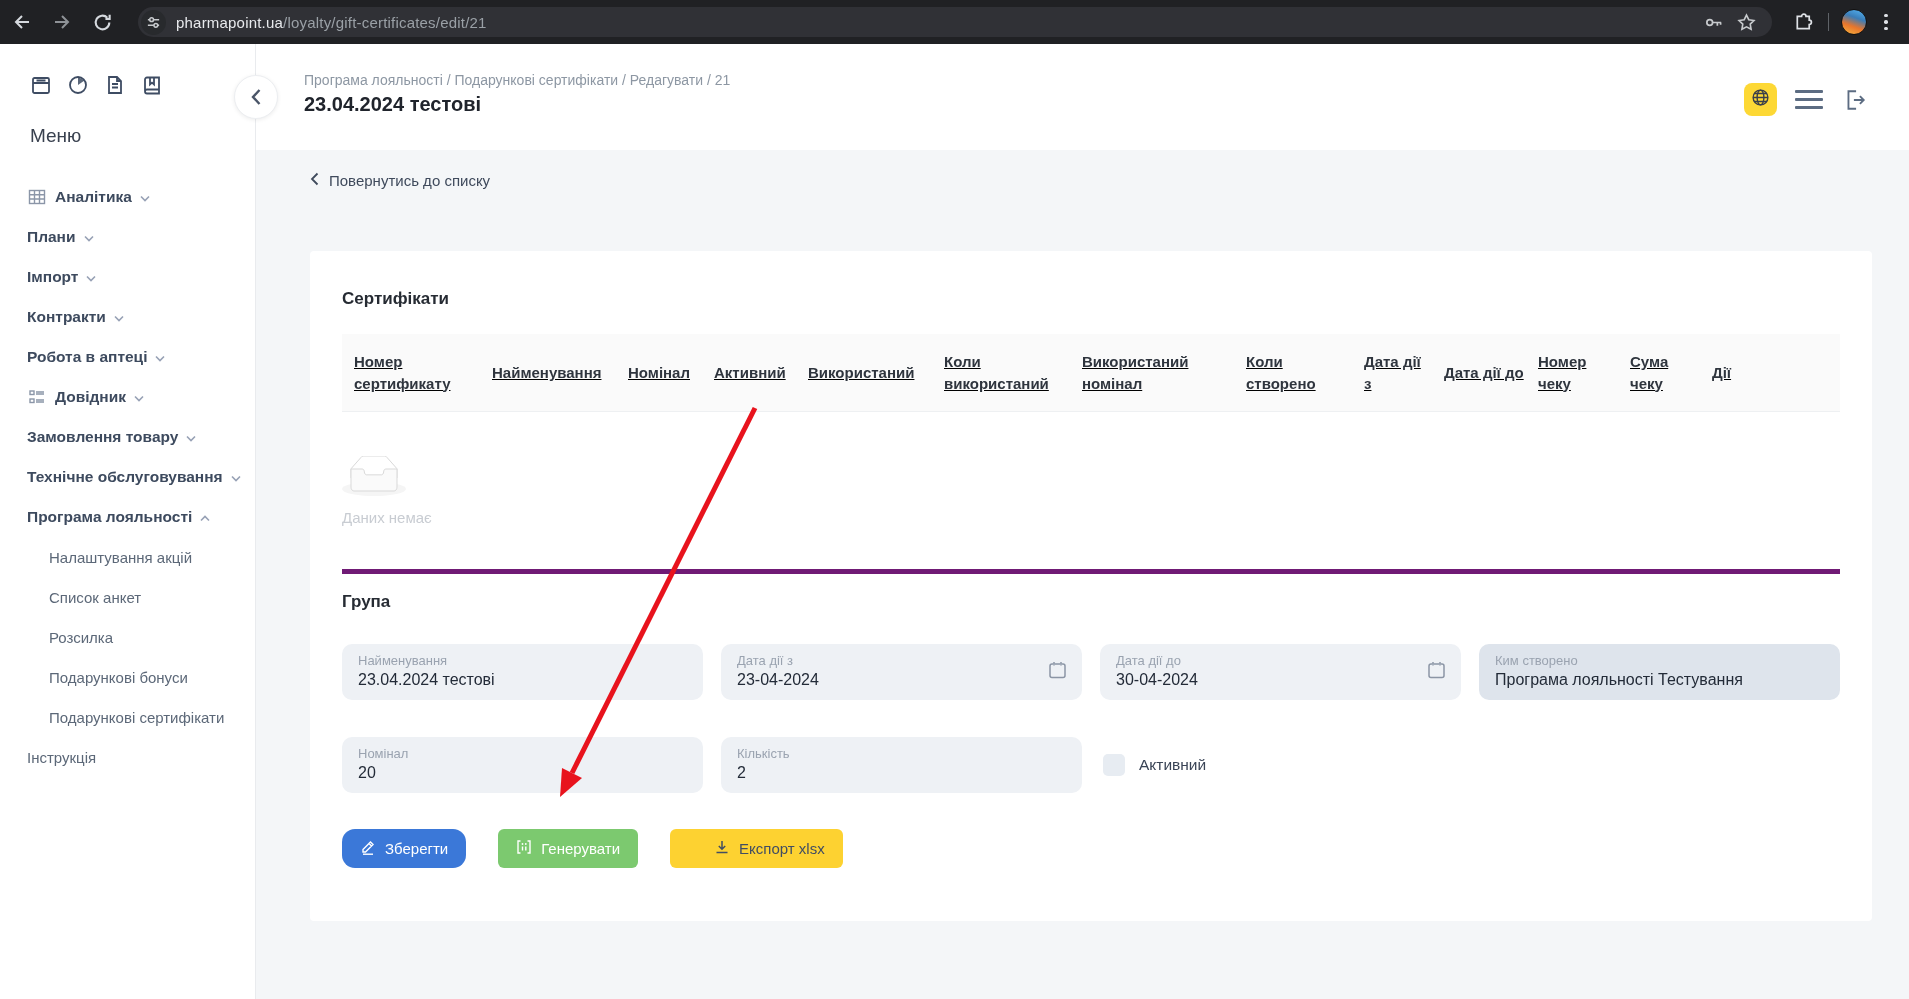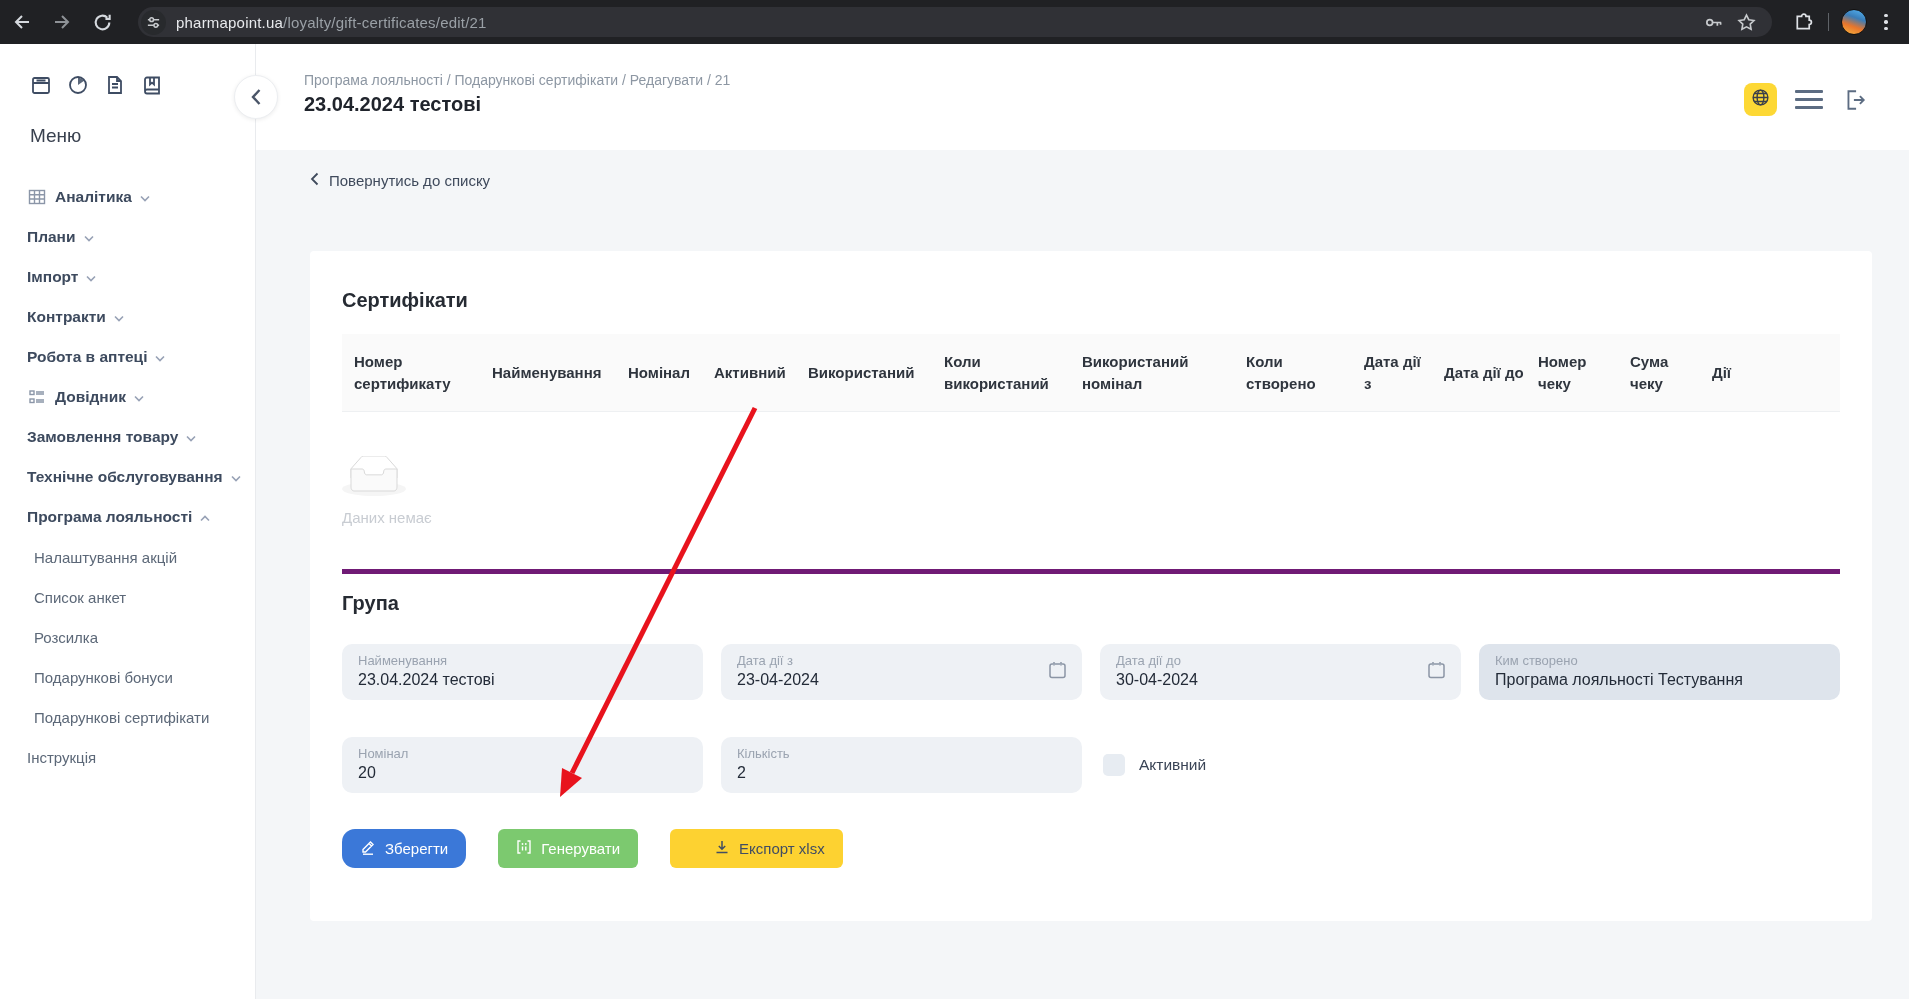--- a/index.html
+++ b/index.html
@@ -28,43 +28,43 @@
   .main-header { position:absolute; left:256px; top:0; width:1653px; height:106px; background:#fff; }
   .content { position:absolute; left:256px; top:106px; width:1653px; height:849px; background:#f4f6f8; }
 
   
   .sb-icons { padding:30px 0 0 30px; display:flex; gap:15px; }
   .sb-icons svg { stroke:#3e4c63; }
   .sb-menu-title { margin:25px 0 0 30px; font-size:19px; color:#39414f; }
   .sb-list { margin-top:30px; }
   .sb-item { height:40px; display:flex; align-items:center; padding-left:27px; gap:8px; cursor:pointer; }
   .sb-item .label { font-size:15.5px; font-weight:bold; color:#3d4a5e; }
-  .sb-item.sub { padding-left:34px;text-align:right; }
+  .sb-item.sub { padding-left:49px;text-align:right; }
   .sb-item.sub .label, .sb-item.plain .label { font-weight:normal; color:#5c6878; font-size:15px; }
   .sb-ic { width:20px; height:20px; display:flex; align-items:center; justify-content:center; }
   .sb-ic svg { stroke:#8b96a8; }
   .chev svg { stroke:#97a1b5; }
   .chev.up svg { transform:rotate(180deg); }
 
   
   .breadcrumb { position:absolute; left:48px; top:28px; font-size:14px; color:#8d97a3; }
   .page-title { position:absolute; left:48px; top:49px; font-size:20px; font-weight:bold; color:#20242c; }
   .collapse-btn { position:absolute; left:234px; top:31px; width:44px; height:44px; border-radius:50%; background:#fff; border:1px solid #eceef1; box-shadow:0 1px 4px rgba(0,0,0,.08); display:flex; align-items:center; justify-content:center; z-index:3; }
   .hdr-right { position:absolute; right:40px; top:39px; display:flex; align-items:center; gap:18px; }
   .globe-btn { width:33px; height:33px; border-radius:8px; background:#fdd835; display:flex; align-items:center; justify-content:center; }
   .hamburger { display:flex; flex-direction:column; gap:5px; width:28px; }
   .hamburger i { height:3px; background:#5c6c82; border-radius:1px; }
   .logout-btn { width:28px; height:28px; display:flex; align-items:center; justify-content:center; }
 
   
   .back-link { position:absolute; left:54px; top:22px; display:flex; align-items:center; gap:10px; font-size:15px; color:#3f4a5c; cursor:pointer; }
   .card { position:absolute; left:54px; top:101px; width:1562px; height:670px; background:#fff; border-radius:4px; }
-  .section-title { position:absolute; left:32px; font-size:20px; font-weight:bold; color:#262b33; }
+  .section-title { position:absolute; left:32px; font-size:17px; font-weight:bold; color:#262b33; }
   .t1 { top:38px; } .t2 { top:341px; }
-  .thead { position:absolute; left:32px; top:83px; width:1498px; height:78px; background:#fafafa; border-bottom:1px solid #eef0f2; display:flex; align-items:center; }
+  .thead { position:absolute; left:32px; top:83px; width:1498px; height:78px; background:#fafafa; border-bottom:1px solid #eef0f2; display:flex; align-items:center;text-decoration:underline; }
   .th { font-size:15px; font-weight:bold; color:#2f353e; line-height:1.45; padding-right:14px; }
   .th:nth-child(1){ width:150px; padding-left:12px; }
   .th:nth-child(2){ width:136px; } .th:nth-child(3){ width:86px; } .th:nth-child(4){ width:94px; }
   .th:nth-child(5){ width:136px; } .th:nth-child(6){ width:138px; } .th:nth-child(7){ width:164px; }
   .th:nth-child(8){ width:118px; } .th:nth-child(9){ width:80px; } .th:nth-child(10){ width:94px; }
   .th:nth-child(11){ width:92px; } .th:nth-child(12){ width:82px; } .th:nth-child(13){ flex:1; }
   .empty-zone { position:absolute; left:32px; top:161px; width:1498px; height:162px; border-bottom:5px solid #701a75; display:flex; flex-direction:column; align-items:flex-start; justify-content:center; gap:8px; }
   .empty-text { font-size:15px; color:#c8ccd2; }
 
   .fields-row { position:absolute; left:32px; width:1498px; height:56px; display:grid; grid-template-columns:repeat(4,1fr); column-gap:18px; }

